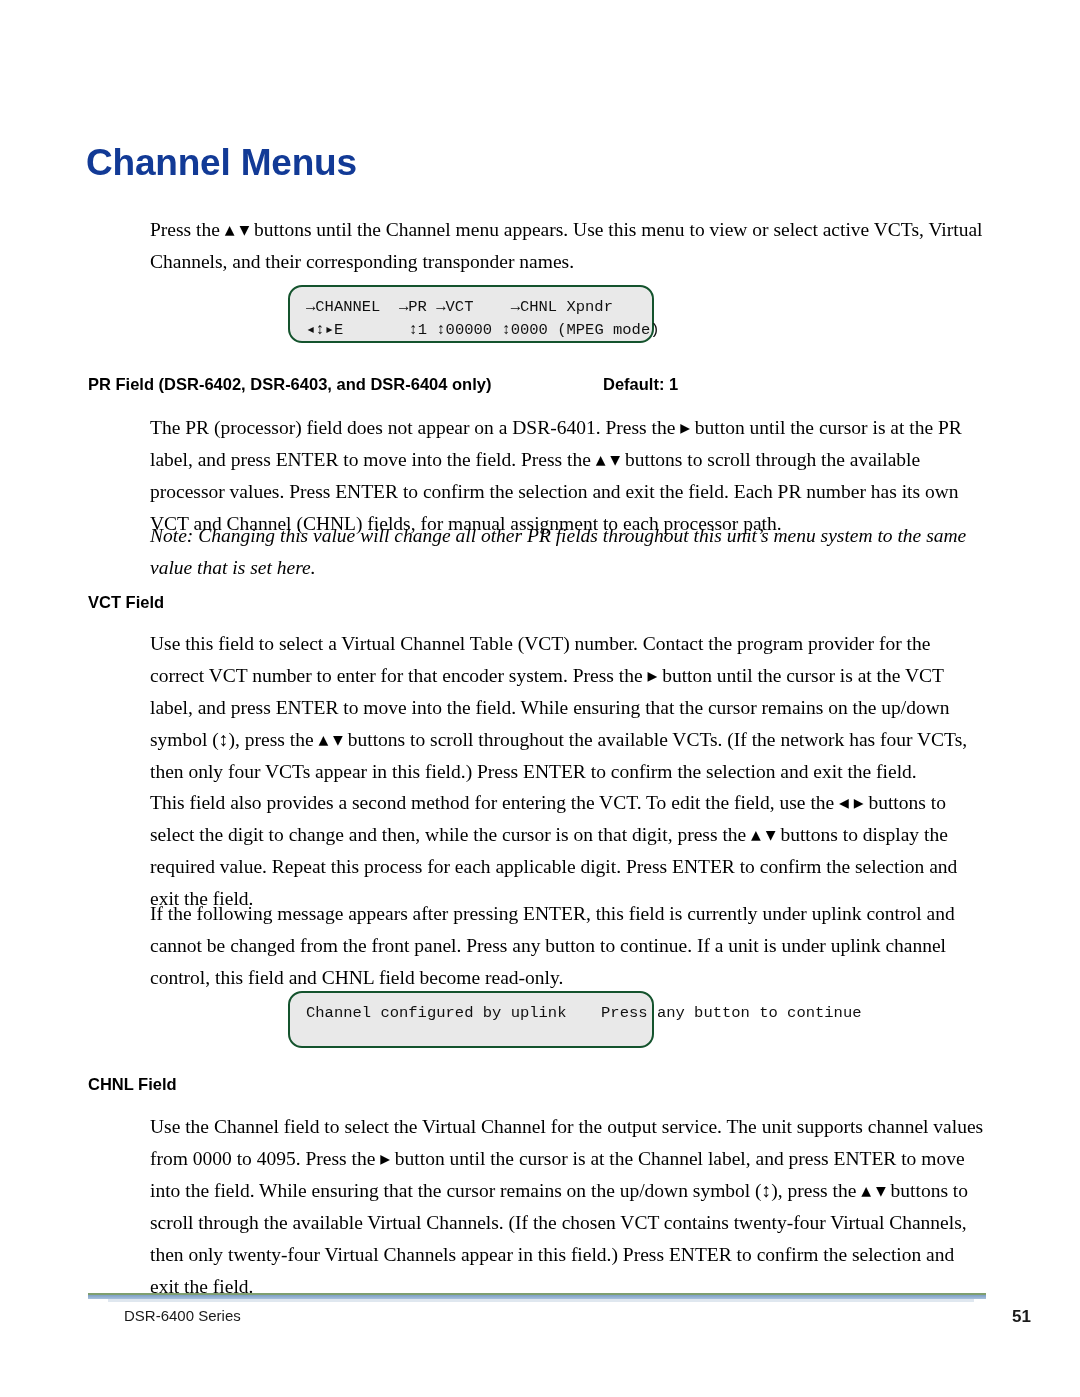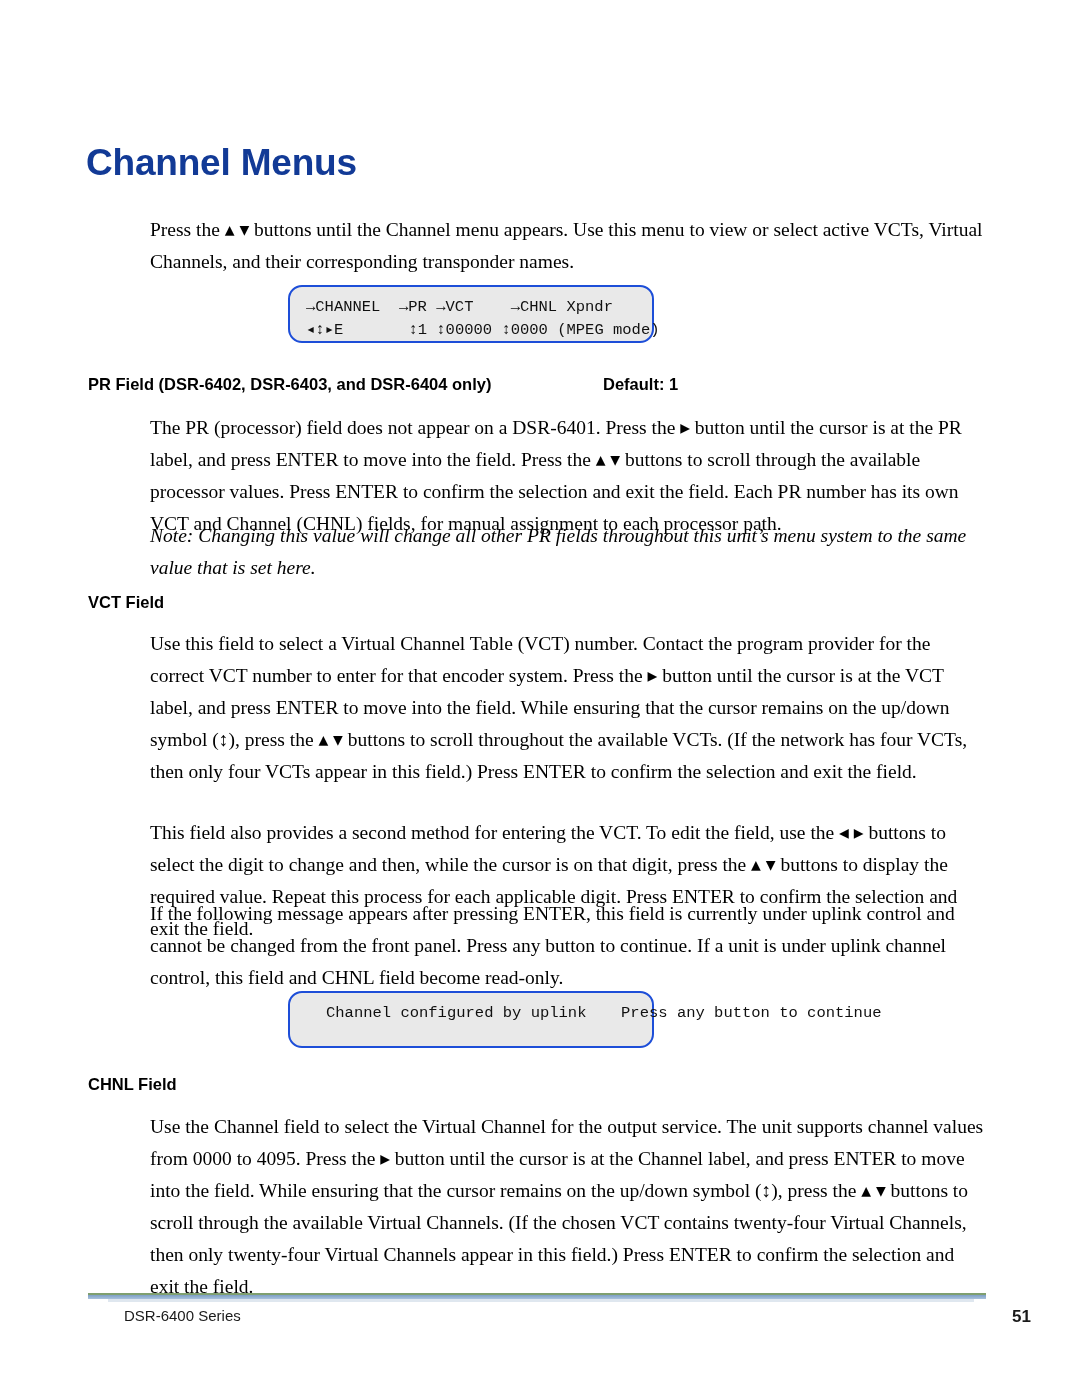--- a/index.html
+++ b/index.html
@@ -66,21 +66,21 @@
   .sec-head .default-val {
     position: absolute;
     left: 515px;
     top: 0;
   }
 
   
   .lcd {
     position: absolute;
     background: #e9e9e9;
-    border: 2px solid #1d4ed8;
+    border: 2px solid #14532d;
     border-radius: 14px;
     box-sizing: border-box;
     font-family: "Liberation Mono", "DejaVu Sans Mono", monospace;
     font-size: 15.5px;
     color: #101010;
     padding: 9px 0 0 0;
   }
   .lcd .lcd-line {
     white-space: pre;
     line-height: 23px;
@@ -93,21 +93,20 @@
     top: 285px;
     width: 366px;
     height: 58px;
   }
   
   #lcd-uplink {
     left: 288px;
     top: 991px;
     width: 366px;
     height: 57px;
-    padding-left: 20px;
   }
 
   
   .footer-rule {
     position: absolute;
     left: 88px;
     top: 1293px;
     width: 898px;
     height: 9px;
   }
@@ -165,21 +164,21 @@
   <div class="body-par" style="top:412px;">The PR (processor) field does not appear on a DSR-6401. Press the ▸ button until the cursor is at the PR label, and press ENTER to move into the field. Press the ▴ ▾ buttons to scroll through the available processor values. Press ENTER to confirm the selection and exit the field. Each PR number has its own VCT and Channel (CHNL) fields, for manual assignment to each processor path.</div>
 
   <div class="body-par italic" style="top:520px;">Note:  Changing this value will change all other PR fields throughout this unit’s menu system to the same value that is set here.</div>
 
   <div class="sec-head" style="top:593px;">
     <span>VCT Field</span>
   </div>
 
   <div class="body-par" style="top:628px;">Use this field to select a Virtual Channel Table (VCT) number. Contact the program provider for the correct VCT number to enter for that encoder system. Press the ▸ button until the cursor is at the VCT label, and press ENTER to move into the field. While ensuring that the cursor remains on the up/down symbol (↕), press the ▴ ▾ buttons to scroll throughout the available VCTs. (If the network has four VCTs, then only four VCTs appear in this field.) Press ENTER to confirm the selection and exit the field.</div>
 
-  <div class="body-par" style="top:787px;margin-top:30px;">This field also provides a second method for entering the VCT. To edit the field, use the ◂ ▸ buttons to select the digit to change and then, while the cursor is on that digit, press the ▴ ▾ buttons to display the required value. Repeat this process for each applicable digit. Press ENTER to confirm the selection and exit the field.</div>
+  <div class="body-par" style="top:787px;">This field also provides a second method for entering the VCT. To edit the field, use the ◂ ▸ buttons to select the digit to change and then, while the cursor is on that digit, press the ▴ ▾ buttons to display the required value. Repeat this process for each applicable digit. Press ENTER to confirm the selection and exit the field.</div>
 
   <div class="body-par" style="top:898px;">If the following message appears after pressing ENTER, this field is currently under uplink control and cannot be changed from the front panel. Press any button to continue. If a unit is under uplink channel control, this field and CHNL field become read-only.</div>
 
   <div class="lcd" id="lcd-uplink">
     <span class="lcd-line">Channel configured by uplink</span>
     <span class="lcd-line"> Press any button to continue</span>
   </div>
 
   <div class="sec-head" style="top:1075px;">
     <span>CHNL Field</span>

